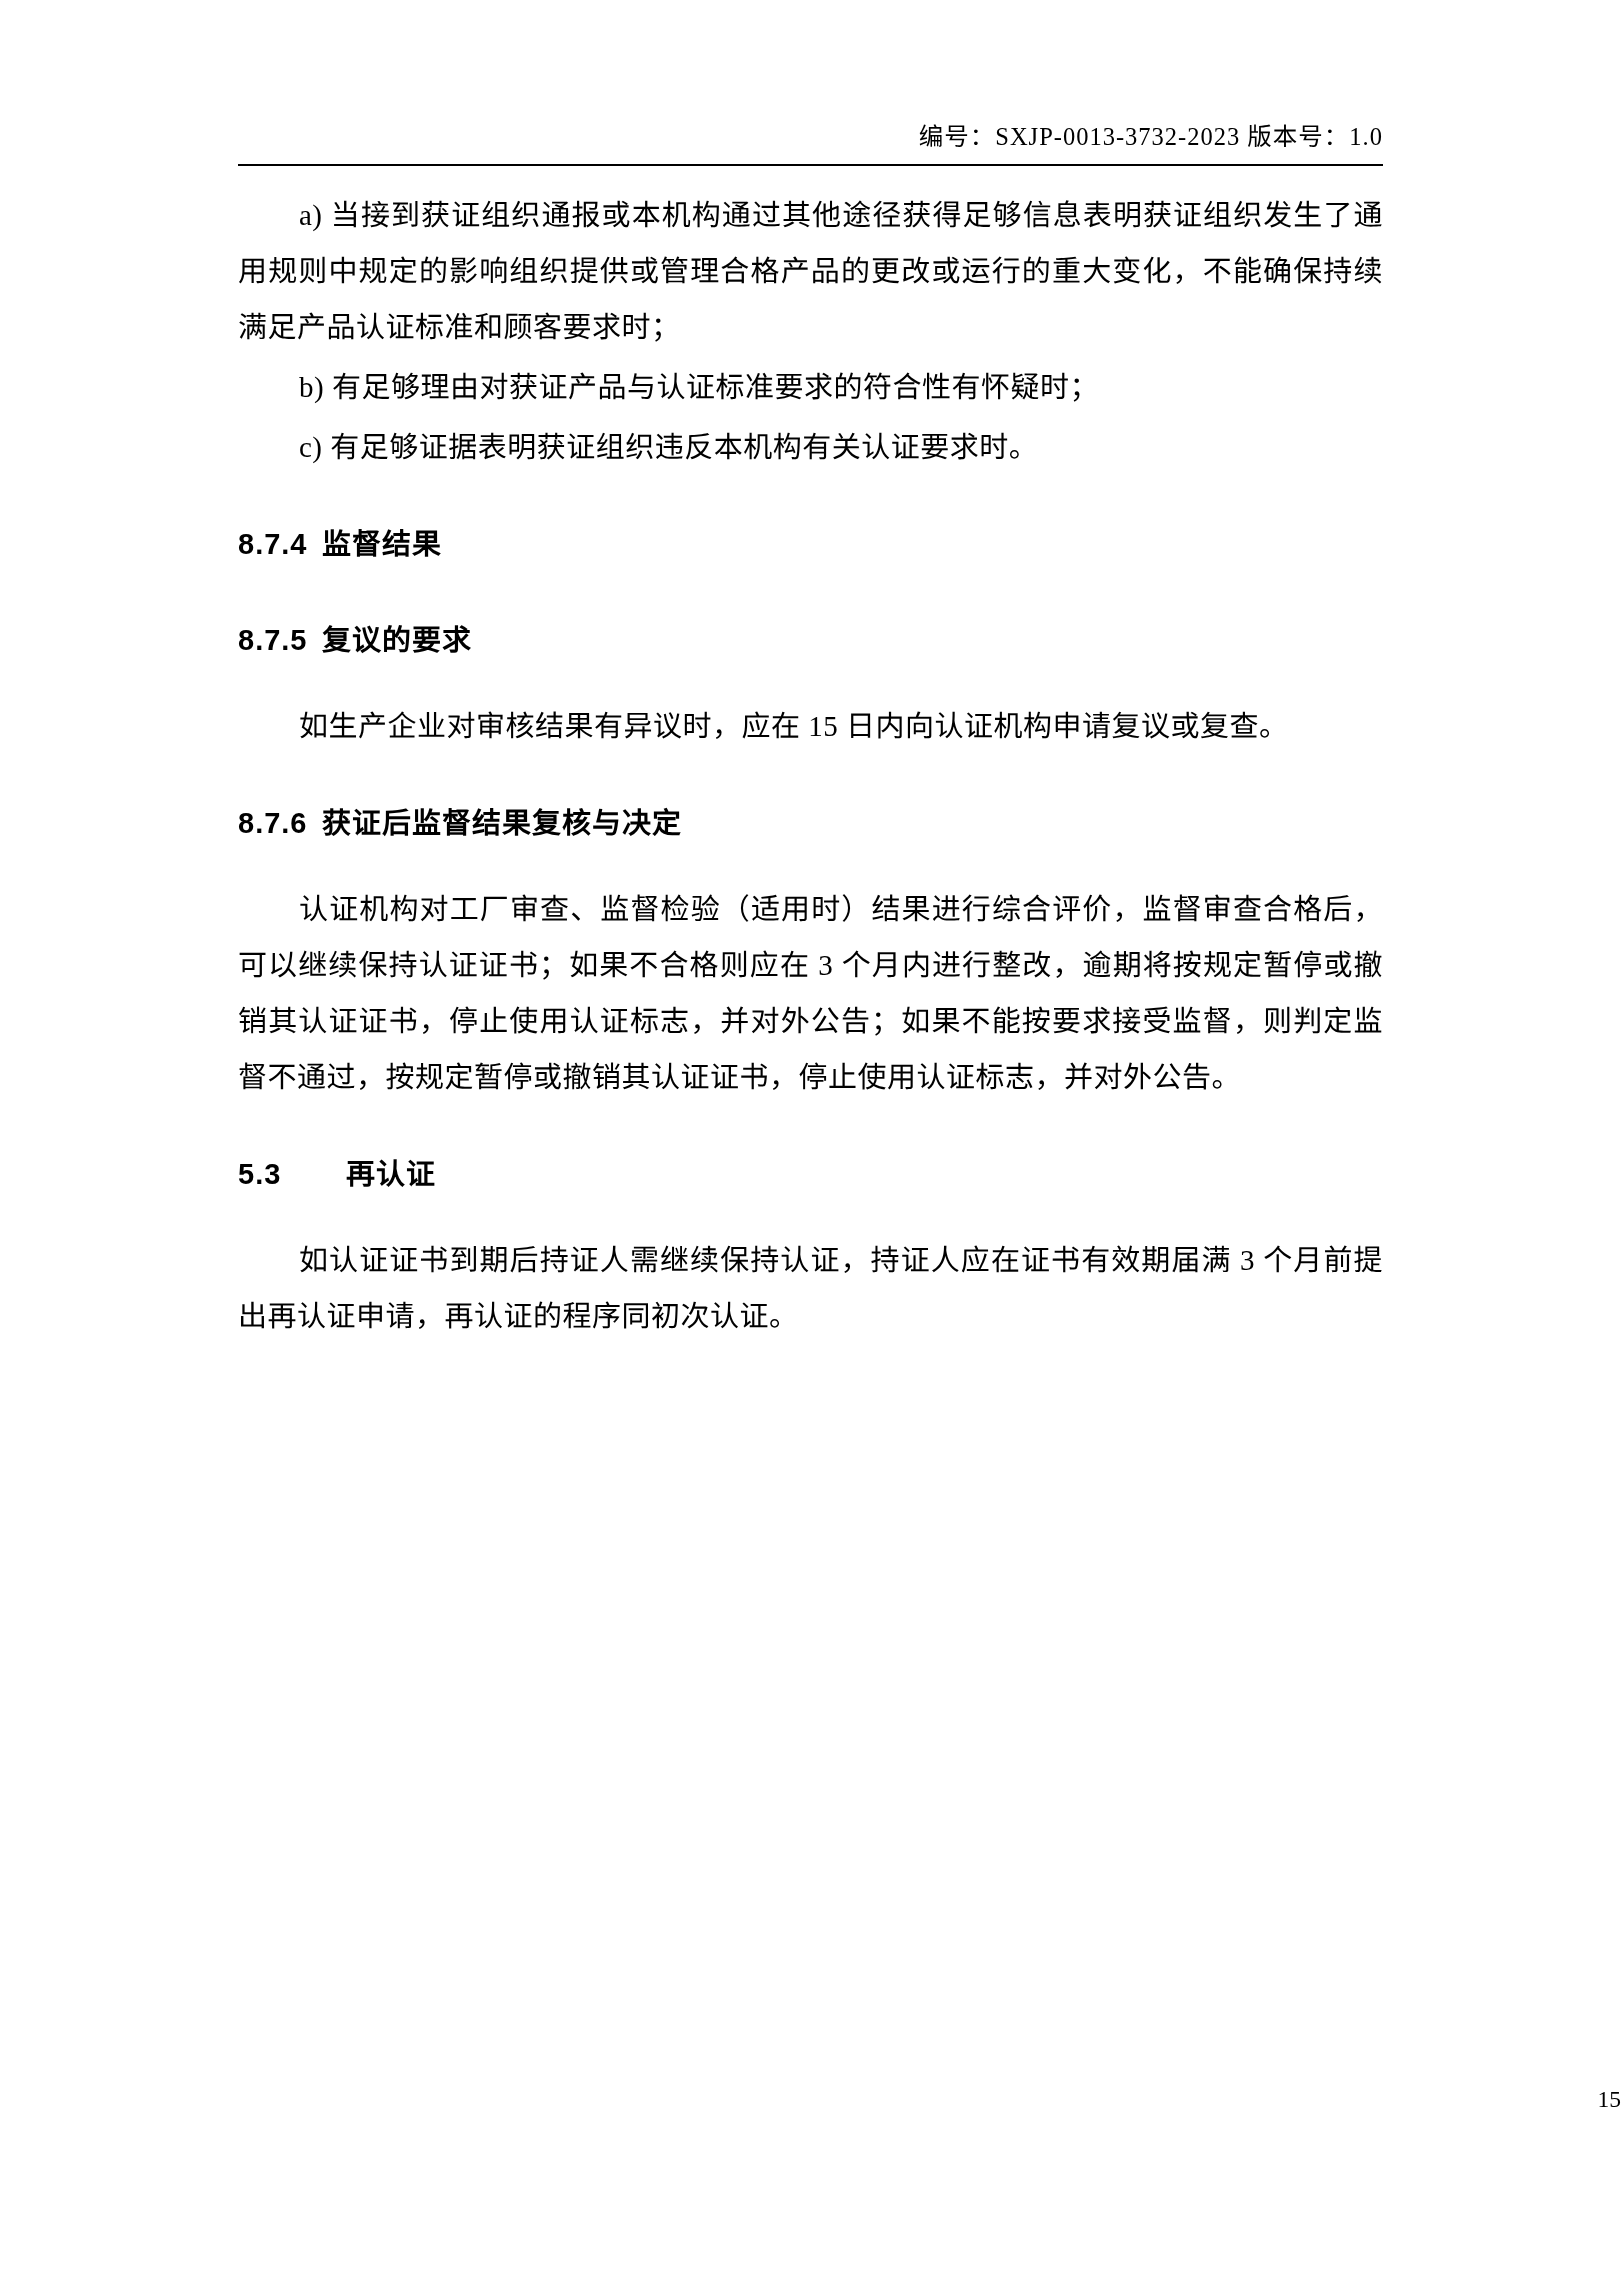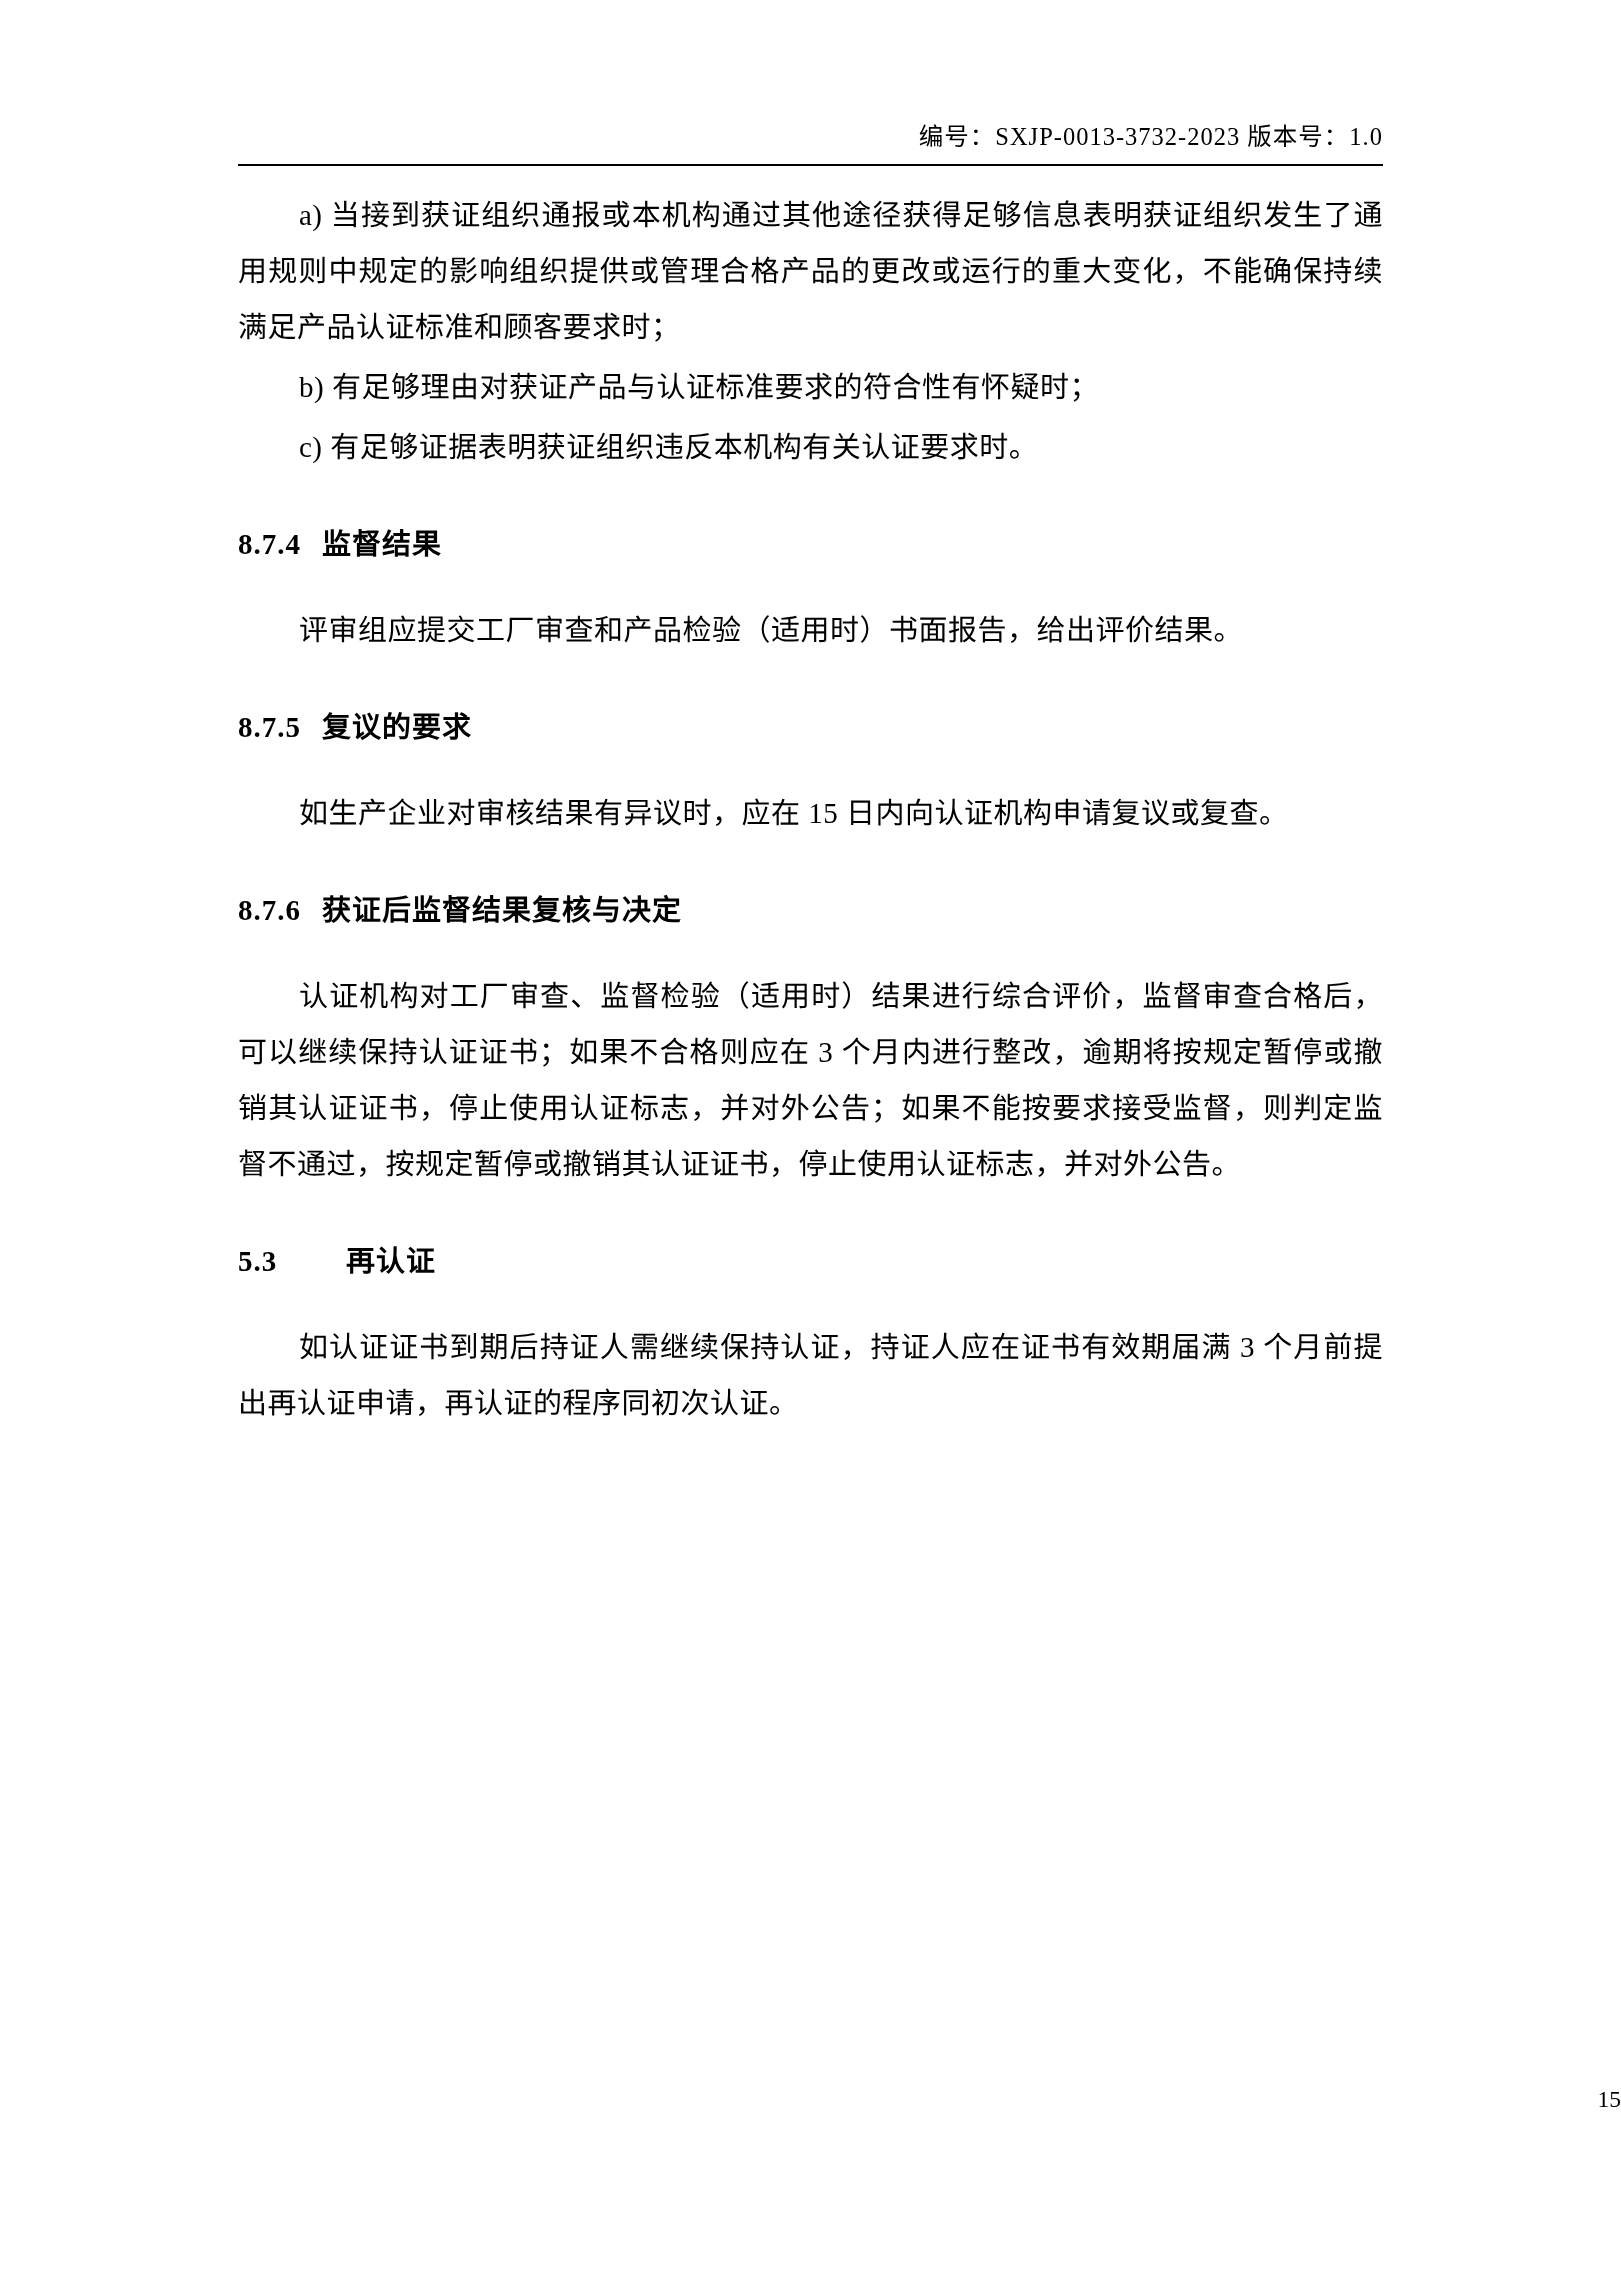--- a/index.html
+++ b/index.html
@@ -70,21 +70,21 @@
   .gap-before-head {
     margin-top: 41px;
   }
   .gap-after-head {
     margin-top: 31px;
   }
   .gap-para {
     margin-top: 3.9px;
   }
   .num {
-    font-family: Liberation Serif, serif;
+    font-family: Liberation Sans, sans-serif;
   }
   .head-num {
     display: inline-block;
     min-width: 84px;
   }
   .head-num.wide {
     min-width: 108px;
   }
   .footer {
     position: absolute;
@@ -111,21 +111,20 @@
     <p class="indent">a) 当接到获证组织通报或本机构通过其他途径获得足够信息表明获证组织发生了通用规则中规定的影响组织提供或管理合格产品的更改或运行的重大变化，不能确保持续满足产品认证标准和顾客要求时；</p>
 
     <p class="indent gap-para">b) 有足够理由对获证产品与认证标准要求的符合性有怀疑时；</p>
 
     <p class="indent gap-para">c) 有足够证据表明获证组织违反本机构有关认证要求时。</p>
 
     <h3 class="gap-before-head">
       <span class="head-num num">8.7.4</span><span>监督结果</span>
     </h3>
 
-    <p class="indent gap-after-head">评审组应提交工厂审查和产品检验（适用时）书面报告，给出评价结果。</p>
 
     <h3 class="gap-before-head">
       <span class="head-num num">8.7.5</span><span>复议的要求</span>
     </h3>
 
     <p class="indent gap-after-head">如生产企业对审核结果有异议时，应在 15 日内向认证机构申请复议或复查。</p>
 
     <h3 class="gap-before-head">
       <span class="head-num num">8.7.6</span><span>获证后监督结果复核与决定</span>
     </h3>

